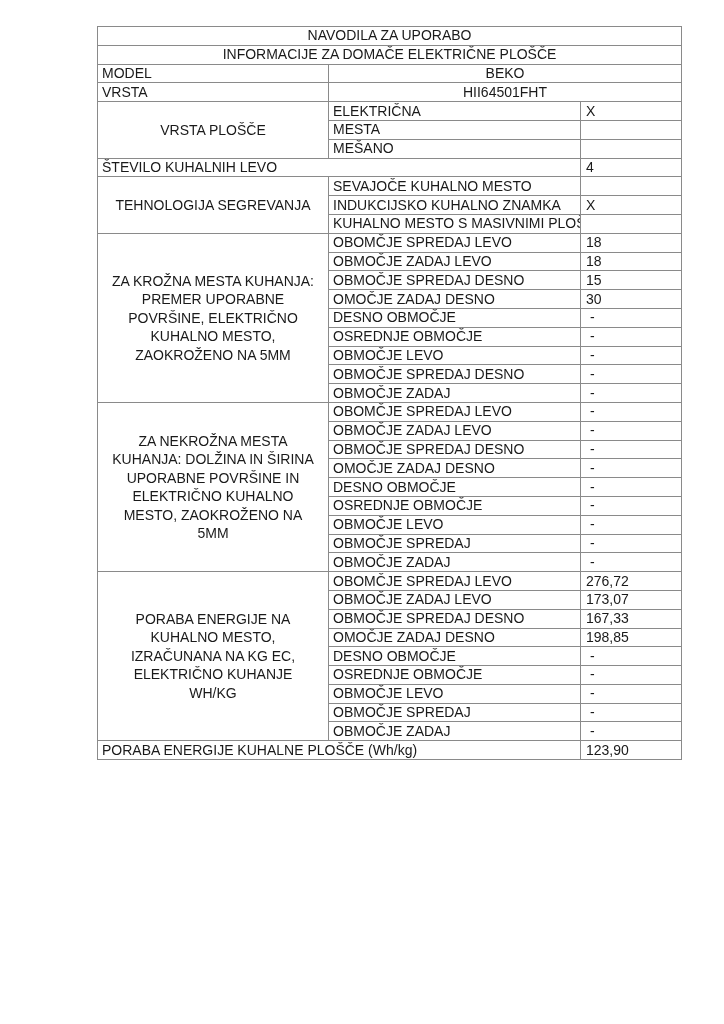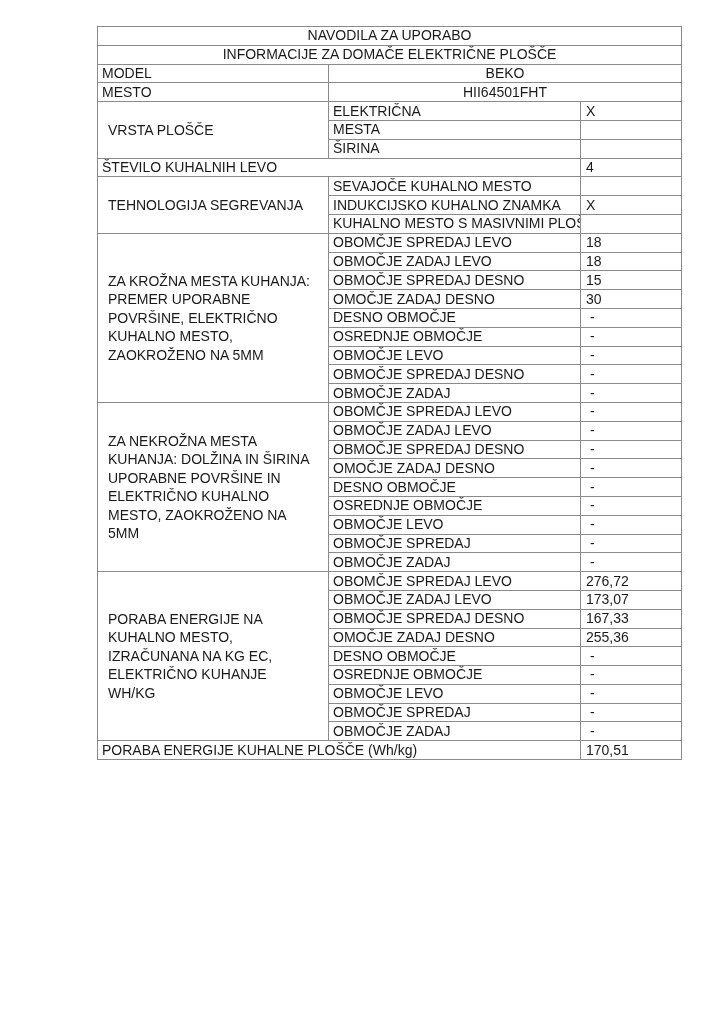--- a/index.html
+++ b/index.html
@@ -3,21 +3,21 @@
   <meta charset="utf-8">
   <style>
     html, body { margin: 0; padding: 0; background: #ffffff; }
     body { width: 724px; height: 1024px; position: relative; overflow: hidden;
            font-family: "Liberation Sans", "DejaVu Sans", sans-serif; color: #1a1a1a; }
     .doc-table { position: absolute; left: 97px; top: 26px; width: 584px;
                  border-collapse: collapse; table-layout: fixed; font-size: 14px; }
     .doc-table td { border: 1px solid #8a8a8a; height: 17.8px; padding: 0 4px;
                     line-height: 15px; vertical-align: middle; white-space: nowrap; overflow: hidden; }
     .doc-table td.center { text-align: center; }
-    .doc-table td.group { text-align: left; white-space: normal; line-height: 18.5px; padding: 0 10px; }
+    .doc-table td.group { text-align: center; white-space: normal; line-height: 18.5px; padding: 0 10px; }
     .doc-table td.val { padding-left: 5px; }
     .doc-table td.dash { padding-left: 9px; }
     col.c1 { width: 231px; }
     col.c2 { width: 252px; }
     col.c3 { width: 101px; }
   </style>
 </head>
 <body>
 
 <table class="doc-table">
@@ -31,35 +31,35 @@
       <td colspan="3" class="center">NAVODILA ZA UPORABO</td>
     </tr>
     <tr>
       <td colspan="3" class="center">INFORMACIJE ZA DOMAČE ELEKTRIČNE PLOŠČE</td>
     </tr>
     <tr>
       <td>MODEL</td>
       <td colspan="2" class="center">BEKO</td>
     </tr>
     <tr>
-      <td>MESTO</td>
+      <td>VRSTA</td>
       <td colspan="2" class="center">HII64501FHT</td>
     </tr>
 
     <tr>
       <td rowspan="3" class="group">VRSTA PLOŠČE</td>
       <td>ELEKTRIČNA</td>
       <td class="val">X</td>
     </tr>
     <tr>
       <td>MESTA</td>
       <td class="val"></td>
     </tr>
     <tr>
-      <td>ŠIRINA</td>
+      <td>MEŠANO</td>
       <td class="val"></td>
     </tr>
     <tr>
       <td colspan="2">ŠTEVILO KUHALNIH LEVO</td>
       <td class="val">4</td>
     </tr>
 
     <tr>
       <td rowspan="3" class="group">TEHNOLOGIJA SEGREVANJA</td>
       <td>SEVAJOČE KUHALNO MESTO</td>
@@ -161,21 +161,21 @@
       <tr>
         <td>OBMOČJE ZADAJ LEVO</td>
         <td class="val">173,07</td>
       </tr>
       <tr>
         <td>OBMOČJE SPREDAJ DESNO</td>
         <td class="val">167,33</td>
       </tr>
       <tr>
         <td>OMOČJE ZADAJ DESNO</td>
-        <td class="val">255,36</td>
+        <td class="val">198,85</td>
       </tr>
       <tr>
         <td>DESNO OBMOČJE</td>
         <td class="dash">-</td>
       </tr>
       <tr>
         <td>OSREDNJE OBMOČJE</td>
         <td class="dash">-</td>
       </tr>
       <tr>
@@ -187,16 +187,16 @@
         <td class="dash">-</td>
       </tr>
       <tr>
         <td>OBMOČJE ZADAJ</td>
         <td class="dash">-</td>
       </tr>
     </tbody>
   <tbody>
     <tr>
       <td colspan="2">PORABA ENERGIJE KUHALNE PLOŠČE (Wh/kg)</td>
-      <td class="val">170,51</td>
+      <td class="val">123,90</td>
     </tr>
   </tbody>
 </table>
 
 </body></html>

